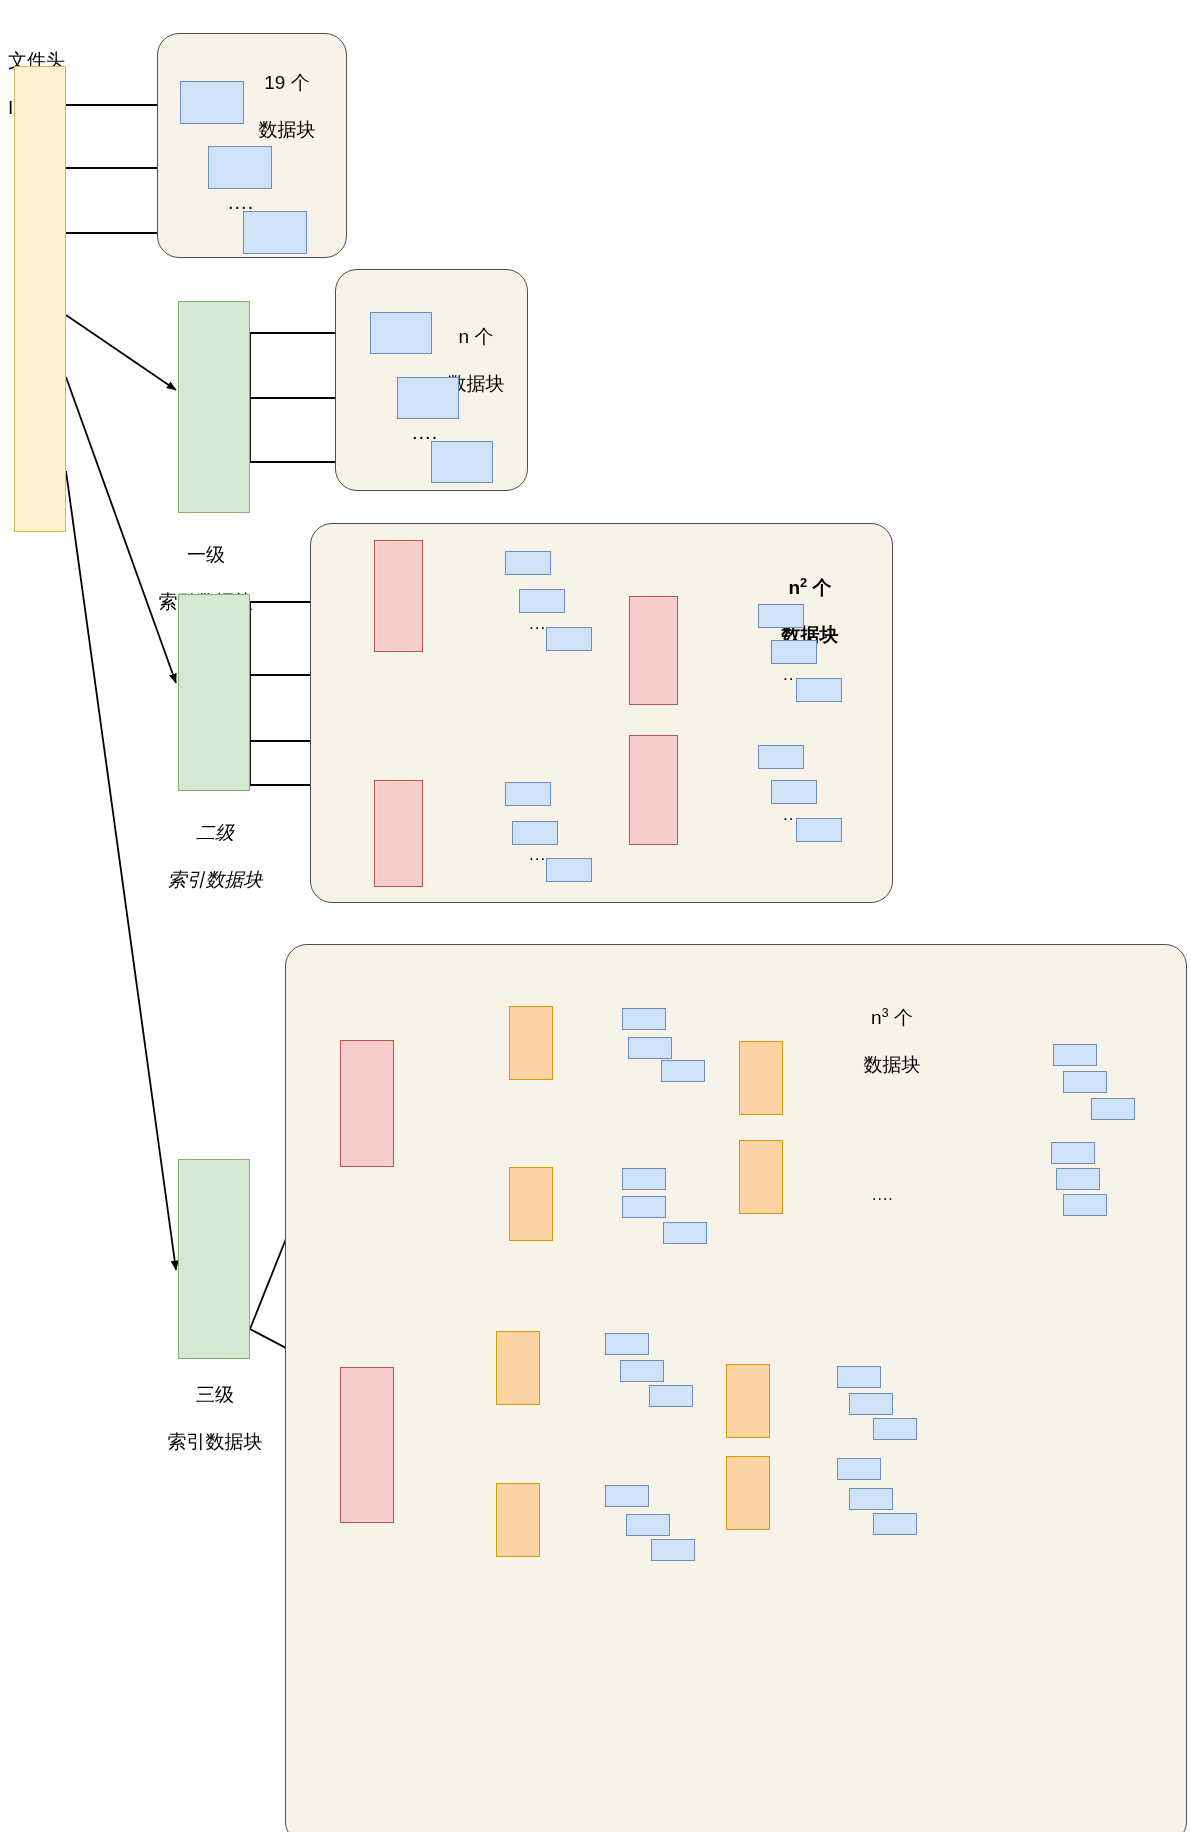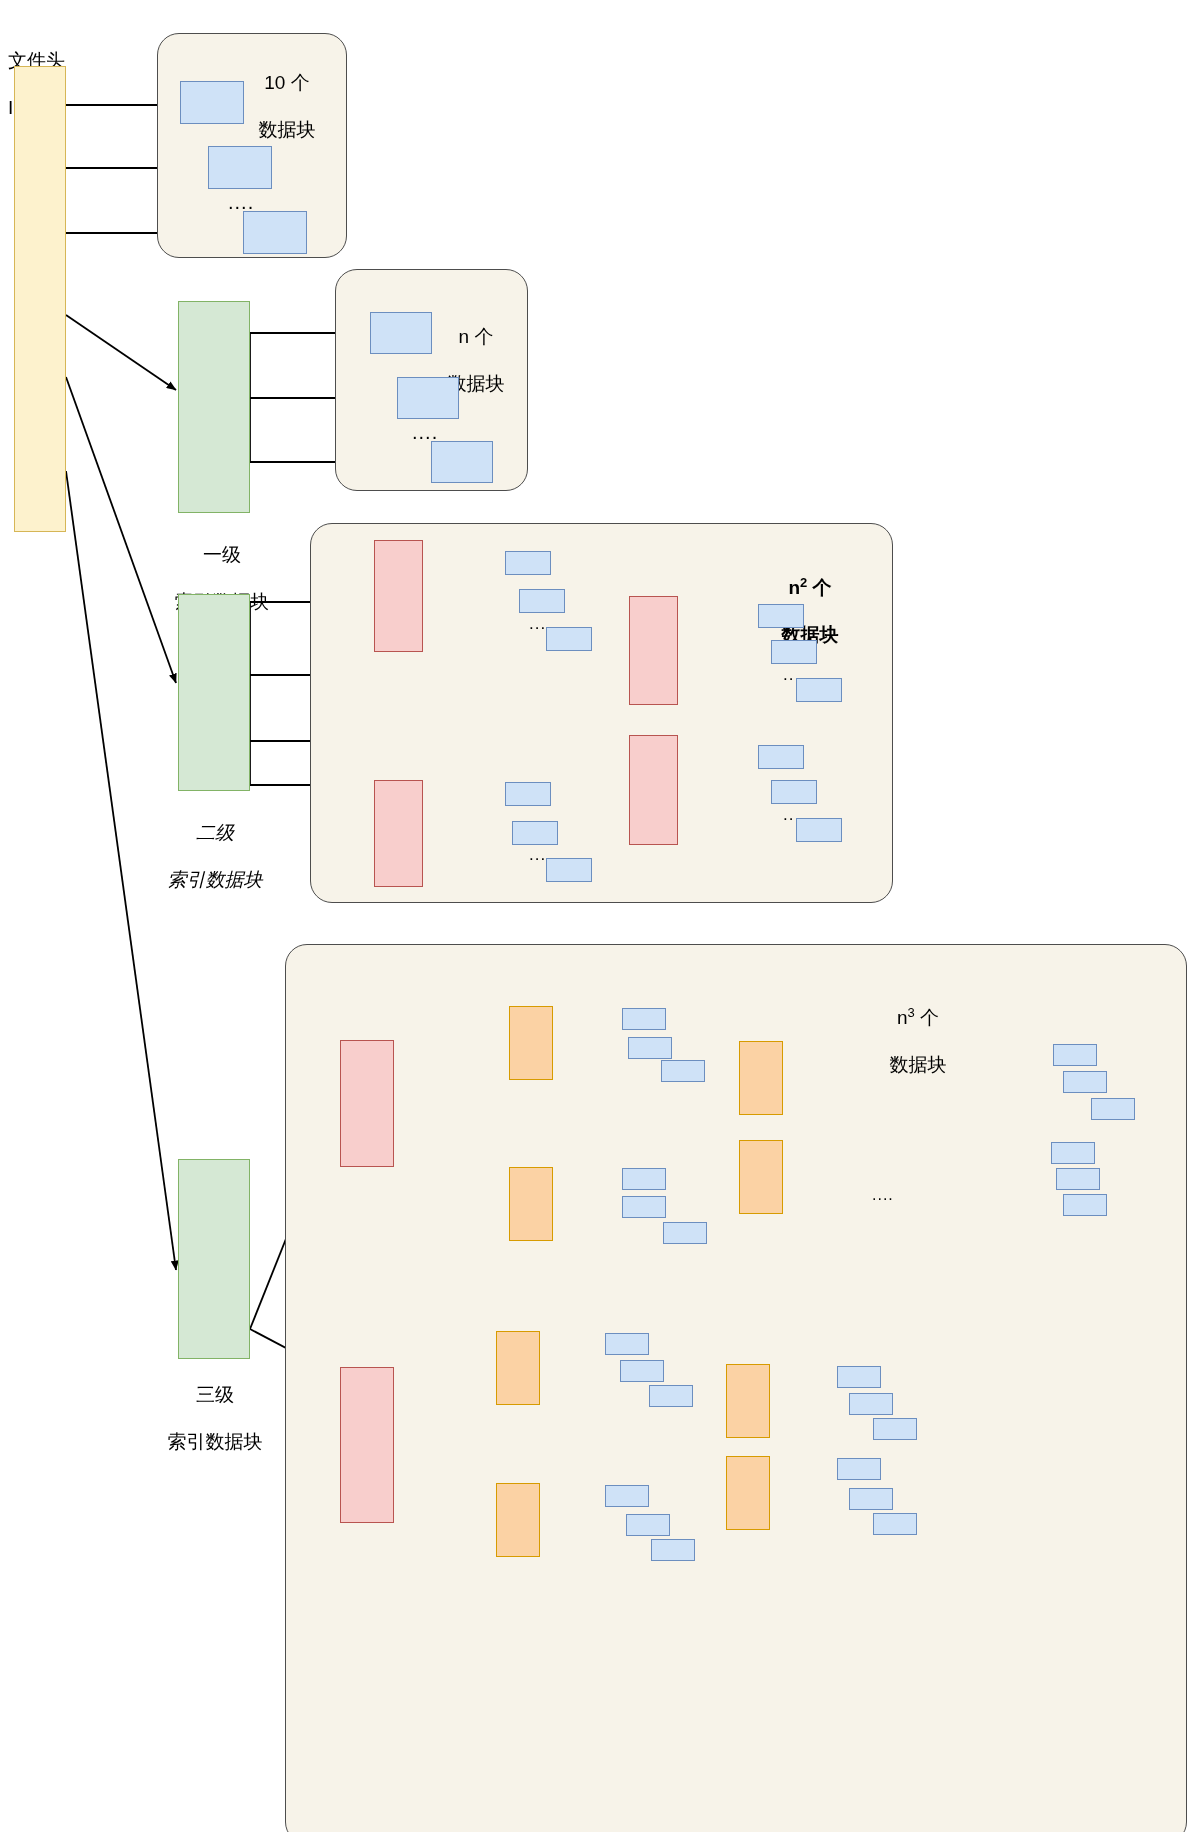--- a/index.html
+++ b/index.html
@@ -202,35 +202,35 @@
   </svg>
 
   <div class="label" style="left:8px;top:6px;width:120px;">
     <div>文件头</div>
     <div>Inode</div>
   </div>
   <div class="node inode" style="left:14px;top:47px;width:52px;height:466px;"></div>
 
   <div class="node group-box" style="left:157px;top:14px;width:190px;height:225px;"></div>
   <div class="label center" style="left:237px;top:28px;width:100px;">
-    <div>10 个</div>
+    <div>19 个</div>
     <div>数据块</div>
   </div>
   <div class="node blk-blue" style="left:180px;top:62px;width:64px;height:43px;"></div>
   <div class="node blk-blue" style="left:208px;top:127px;width:64px;height:43px;"></div>
   <div class="dots" style="left:228px;top:173px;">....</div>
   <div class="node blk-blue" style="left:243px;top:192px;width:64px;height:43px;"></div>
 
   <div class="node group-box" style="left:335px;top:250px;width:193px;height:222px;"></div>
   <div class="label center" style="left:430px;top:282px;width:92px;">
     <div>n 个</div>
     <div>数据块</div>
   </div>
   <div class="node blk-green" style="left:178px;top:282px;width:72px;height:212px;"></div>
-  <div class="label center" style="left:161px;top:500px;width:122px;">
+  <div class="label center" style="left:145px;top:500px;width:122px;">
     <div>一级</div>
     <div>索引数据块</div>
   </div>
   <div class="node blk-blue" style="left:370px;top:293px;width:62px;height:42px;"></div>
   <div class="node blk-blue" style="left:397px;top:358px;width:62px;height:42px;"></div>
   <div class="dots" style="left:412px;top:403px;">....</div>
   <div class="node blk-blue" style="left:431px;top:422px;width:62px;height:42px;"></div>
 
   <div class="node group-box" style="left:310px;top:504px;width:583px;height:380px;"></div>
   <div class="label center" style="left:740px;top:508px;width:140px;font-weight:bold;">
@@ -264,21 +264,21 @@
   <div class="node blk-blue" style="left:771px;top:761px;width:46px;height:24px;"></div>
   <div class="dots" style="left:783px;top:787px;font-size:17px;">....</div>
   <div class="node blk-blue" style="left:796px;top:799px;width:46px;height:24px;"></div>
 
   <div class="node blk-blue" style="left:505px;top:763px;width:46px;height:24px;"></div>
   <div class="node blk-blue" style="left:512px;top:802px;width:46px;height:24px;"></div>
   <div class="dots" style="left:529px;top:827px;font-size:17px;">....</div>
   <div class="node blk-blue" style="left:546px;top:839px;width:46px;height:24px;"></div>
 
   <div class="node group-box" style="left:285px;top:925px;width:902px;height:900px;"></div>
-  <div class="label center" style="left:848px;top:938px;width:140px;">
+  <div class="label center" style="left:822px;top:938px;width:140px;">
     <div>
       <span>n</span><span class="sup">3</span><span> 个</span>
     </div>
     <div>数据块</div>
   </div>
   <div class="node blk-green" style="left:178px;top:1140px;width:72px;height:200px;"></div>
   <div class="label center" style="left:154px;top:1340px;width:122px;">
     <div>三级</div>
     <div>索引数据块</div>
   </div>

